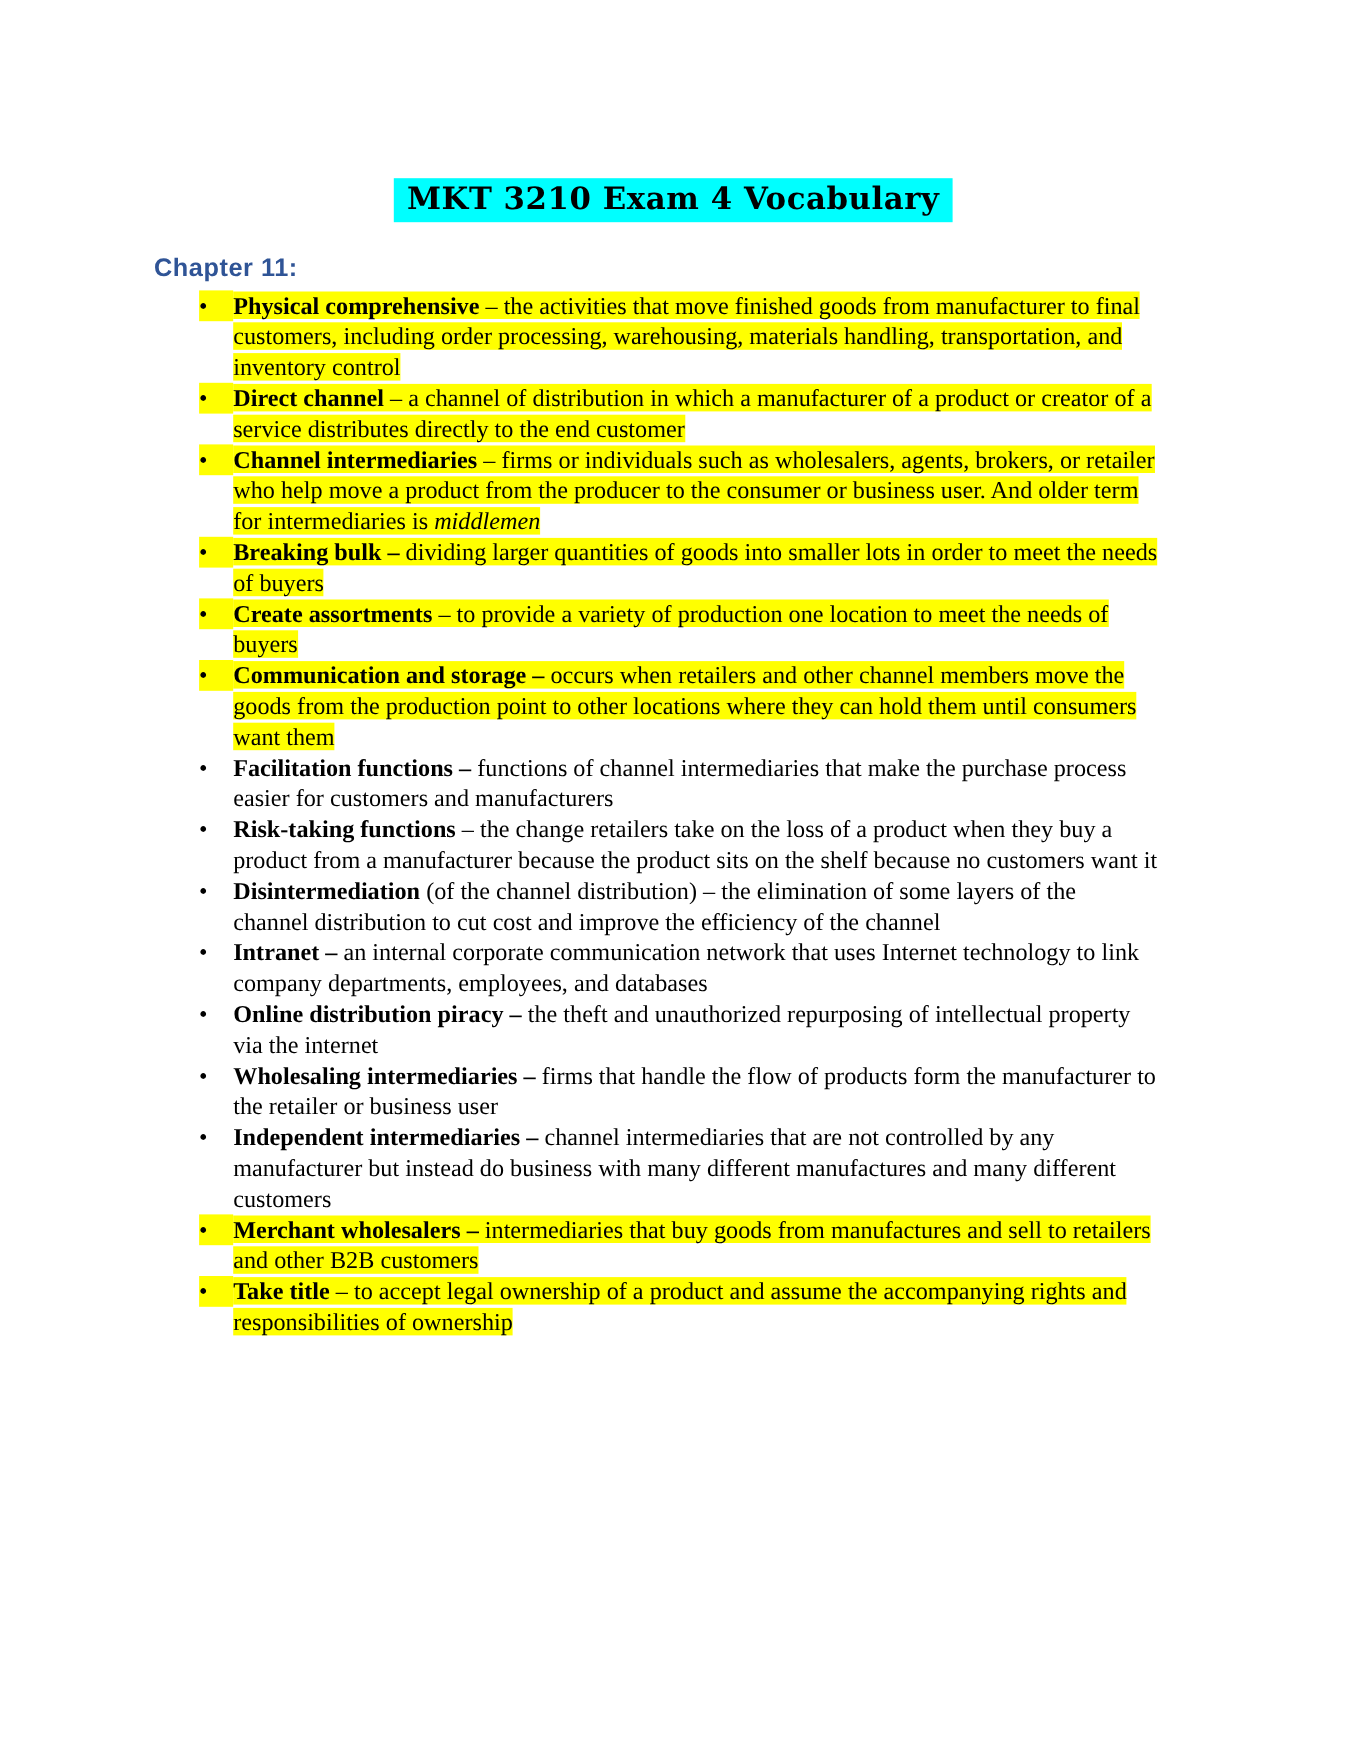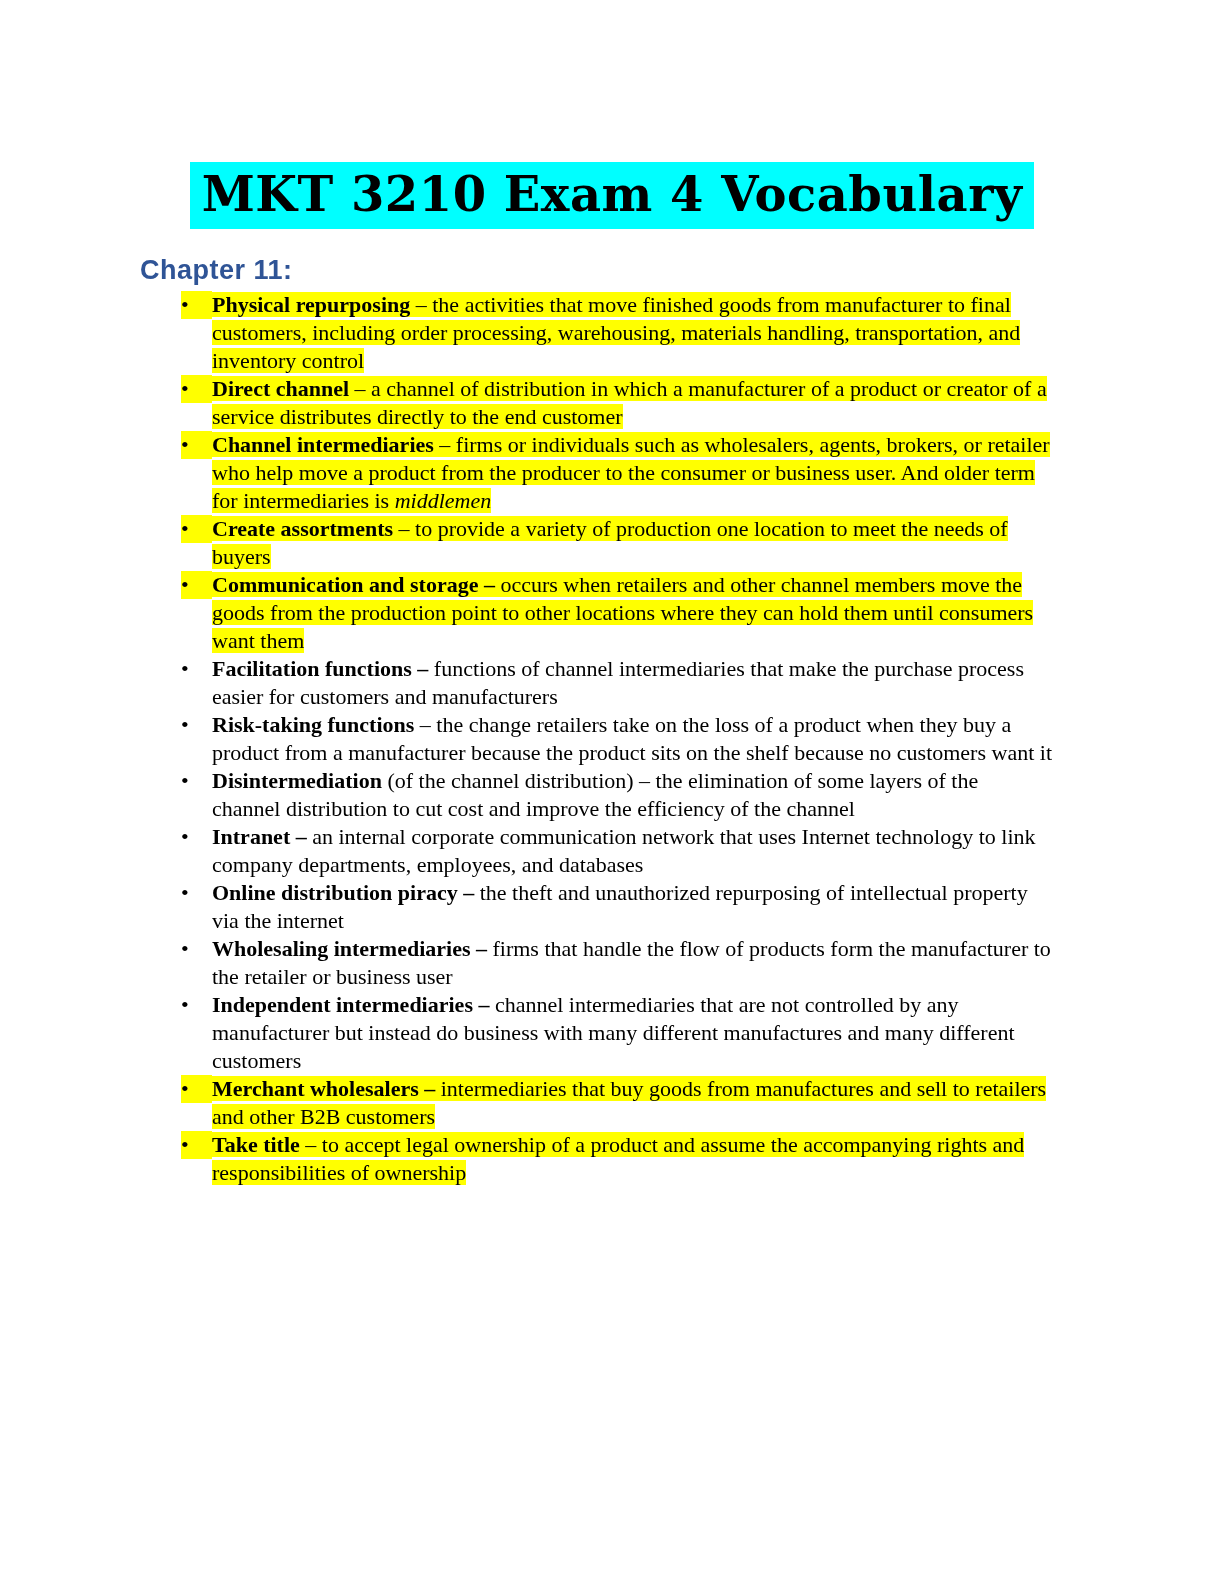--- a/index.html
+++ b/index.html
@@ -12,32 +12,32 @@
     position: relative;
   }
   .page { position: absolute; inset: 0; background: #ffffff; }
 
   .title-wrap { padding-top: 162px; text-align: center; }
   .doc-title {
     display: inline-block;
     background: #00FFFF;
     font-family: "DejaVu Serif", serif;
     font-weight: bold;
-    font-size: 48px;
+    font-size: 28px;
     line-height: 1.35;
     padding: 0 12px 2px 12px;
     letter-spacing: 0.5px;
     color: #000000;
   }
 
   .chapter {
     margin: 25px 0 5px 140px;
     font-family: "Liberation Sans", sans-serif;
     font-weight: bold;
-    font-size: 27px;
+    font-size: 23px;
     line-height: 32px;
     color: #2F5496;
     letter-spacing: 0.5px;
   }
 
   .vocab-list { margin-left: 140px; width: 912px; }
 
   .item {
     padding-left: 72px;
     text-indent: -31px;
@@ -61,26 +61,27 @@
 <div class="page">
 
   <div class="title-wrap">
     <span class="doc-title">MKT 3210 Exam 4 Vocabulary</span>
   </div>
 
   <div class="chapter">Chapter 11:</div>
 
   <div class="vocab-list">
 
-    <div class="item hl"><span class="bullet">•</span><span class="text-hl"><b class="term">Physical repurposing</b><span class="def"> – the activities that move finished goods from manufacturer to final customers, including order processing, warehousing, materials handling, transportation, and inventory control</span></span></div>
+    <div class="item hl"><span class="bullet">•</span><span class="text-hl"><b class="term">Physical comprehensive</b><span class="def"> – the activities that move finished goods from manufacturer to final customers, including order processing, warehousing, materials handling, transportation, and inventory control</span></span></div>
 
     <div class="item hl"><span class="bullet">•</span><span class="text-hl"><b class="term">Direct channel</b><span class="def"> – a channel of distribution in which a manufacturer of a product or creator of a service distributes directly to the end customer</span></span></div>
 
     <div class="item hl"><span class="bullet">•</span><span class="text-hl"><b class="term">Channel intermediaries</b><span class="def"> – firms or individuals such as wholesalers, agents, brokers, or retailer who help move a product from the producer to the consumer or business user. And older term for intermediaries is </span><i class="ital">middlemen</i></span></div>
 
+    <div class="item hl"><span class="bullet">•</span><span class="text-hl"><b class="term">Breaking bulk –</b><span class="def"> dividing larger quantities of goods into smaller lots in order to meet the needs of buyers</span></span></div>
 
     <div class="item hl"><span class="bullet">•</span><span class="text-hl"><b class="term">Create assortments</b><span class="def"> – to provide a variety of production one location to meet the needs of buyers</span></span></div>
 
     <div class="item hl"><span class="bullet">•</span><span class="text-hl"><b class="term">Communication and storage –</b><span class="def"> occurs when retailers and other channel members move the goods from the production point to other locations where they can hold them until consumers want them</span></span></div>
 
     <div class="item"><span class="bullet">•</span><span class="text-hl"><b class="term">Facilitation functions –</b><span class="def"> functions of channel intermediaries that make the purchase process easier for customers and manufacturers</span></span></div>
 
     <div class="item"><span class="bullet">•</span><span class="text-hl"><b class="term">Risk-taking functions</b><span class="def"> – the change retailers take on the loss of a product when they buy a product from a manufacturer because the product sits on the shelf because no customers want it</span></span></div>
 
 

